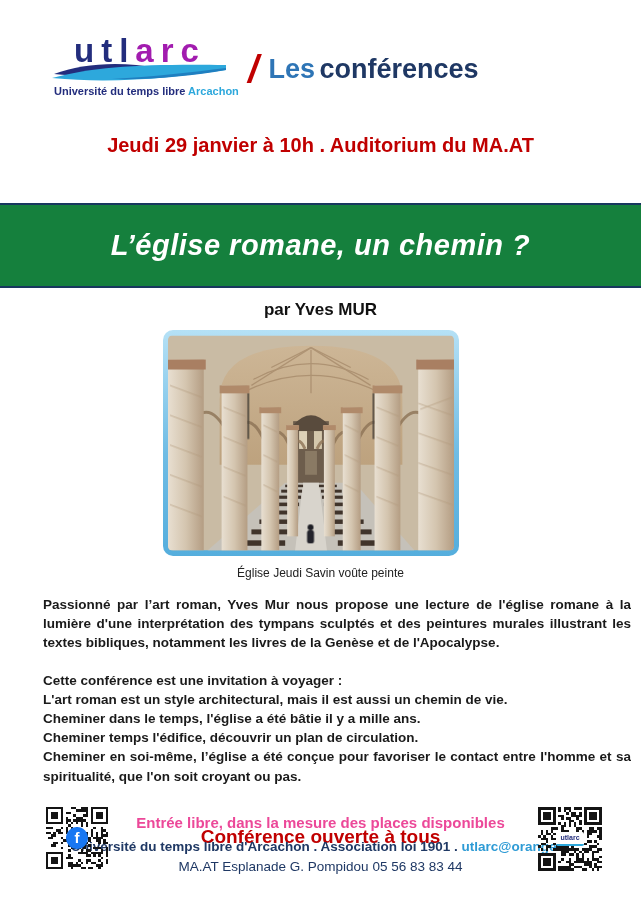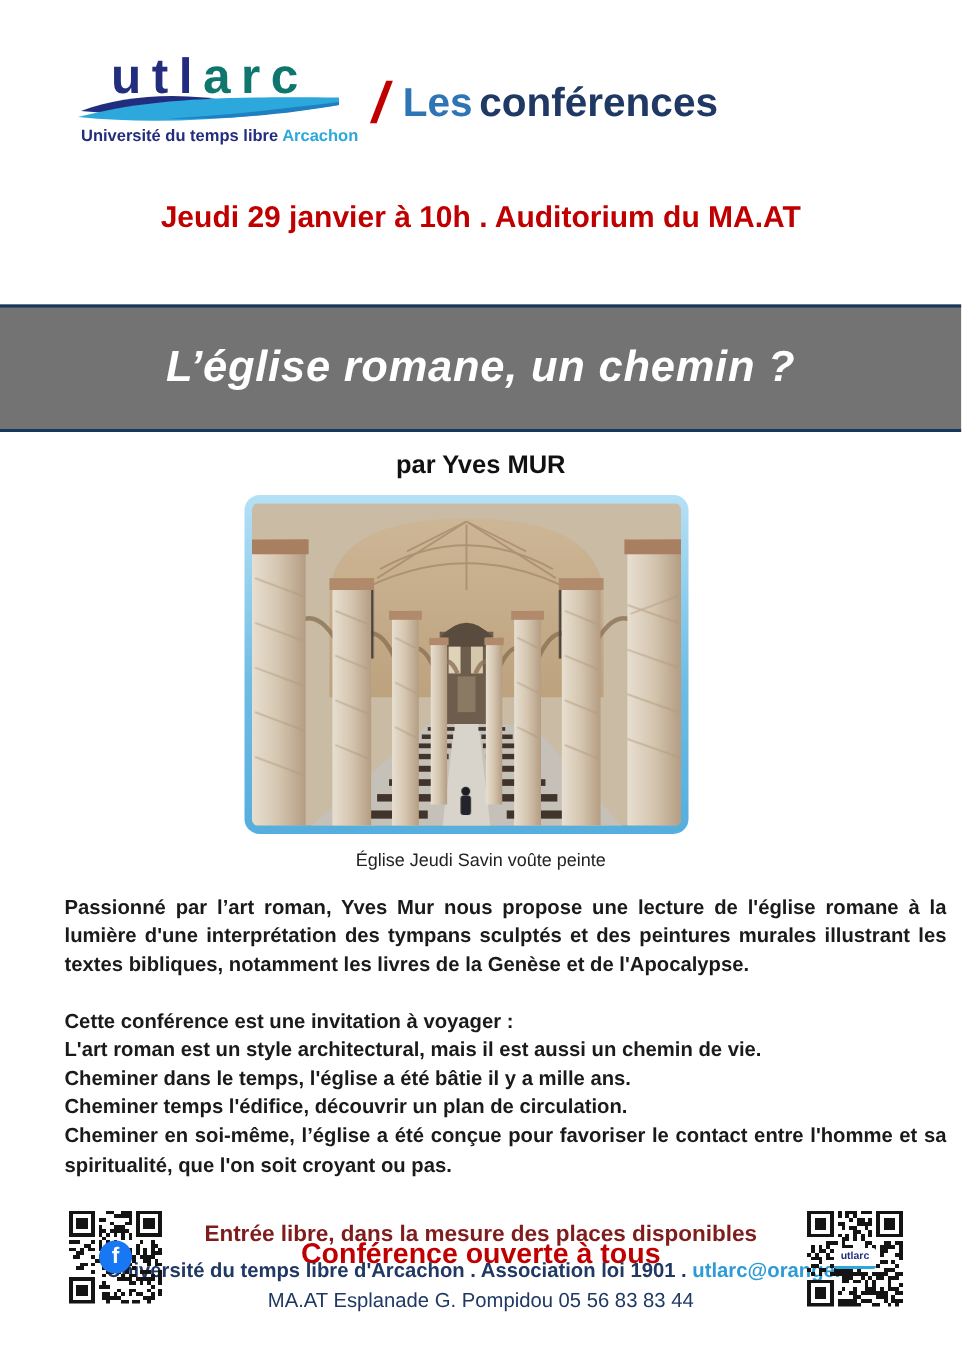--- a/index.html
+++ b/index.html
@@ -5,35 +5,35 @@
   html,body{margin:0;padding:0;background:#ffffff;}
   .page{
     position:relative;width:641px;height:904px;margin:0 auto;
     background:#ffffff;overflow:hidden;
     font-family:"Liberation Sans",sans-serif;color:#1a1a1a;
   }
   
   .logo{position:absolute;left:54px;top:34px;width:190px;}
   .logo-word{font-weight:bold;font-size:33px;letter-spacing:7px;line-height:34px;white-space:nowrap;}
   .logo-dark{color:#232d7d;margin-left:20px;}
-  .logo-cyan{color:#0f766e;}
+  .logo-cyan{color:#a21caf;}
   .logo-wave{display:block;width:176px;height:22px;margin:-6px 0 0 -2px;}
   .tagline{font-size:11px;font-weight:bold;margin-top:1px;white-space:nowrap;}
   .tag-dark{color:#232d7d;}
   .tag-cyan{color:#2da8dc;}
   .series{position:absolute;left:248px;top:48px;white-space:nowrap;}
   .slash{color:#c00000;font-size:38px;font-weight:bold;font-style:italic;vertical-align:-4px;margin-right:10px;}
   .series-les{color:#2e75b6;font-size:27px;font-weight:bold;}
   .series-conf{color:#1f3864;font-size:27px;font-weight:bold;}
   
   .date-line{position:absolute;left:0;top:134px;width:100%;text-align:center;
     color:#c00000;font-size:20px;font-weight:bold;}
   
   .banner{position:absolute;left:0;top:203px;width:641px;height:81px;
-    background:#737373;border-top:2px solid #17375e;border-bottom:2px solid #17375e;}
+    background:#15803d;border-top:2px solid #17375e;border-bottom:2px solid #17375e;}
   .banner-title{width:100%;text-align:center;line-height:81px;
     color:#ffffff;font-size:29px;font-weight:bold;font-style:italic;letter-spacing:.5px;}
   
   .speaker{position:absolute;left:0;top:300px;width:100%;text-align:center;
     font-size:17px;font-weight:bold;color:#111;}
   
   .photo-frame{position:absolute;left:163px;top:330px;width:286px;height:216px;
     margin:0;padding:5px;border-radius:10px;
     background:linear-gradient(180deg,#b5e1f6 0%,#6fbce4 55%,#55aedd 100%);}
   .photo-frame svg{display:block;width:286px;height:216px;border-radius:5px;}
@@ -41,21 +41,21 @@
     font-size:12px;color:#222;}
   
   .body-text{position:absolute;left:27px;top:595px;width:588px;height:190px;overflow:hidden;
     font-size:13.5px;font-weight:bold;line-height:19.2px;color:#1a1a1a;margin-left:16px;}
   .body-text p{margin:0 0 18px 0;}
   .justify{text-align:justify;}
   
   .foot-line1{position:absolute;left:0;top:826px;width:100%;text-align:center;
     color:#c00000;font-size:19px;font-weight:bold;}
   .foot-line2{position:absolute;left:0;top:814px;width:100%;text-align:center;
-    color:#7f1d1d;font-size:15px;font-weight:bold;}
+    color:#ec4899;font-size:15px;font-weight:bold;}
   .foot-line3{position:absolute;left:0;top:839px;width:100%;text-align:center;
     color:#1f3864;font-size:13.5px;font-weight:bold;}
   .email{color:#2e9bd5;text-decoration:none;}
   .foot-line4{position:absolute;left:0;top:859px;width:100%;text-align:center;
     color:#1f3864;font-size:13.5px;font-weight:normal;}
   .qr{position:absolute;top:807px;width:62px;height:62px;}
   .qr-left{left:46px;}
   .qr-right{left:538px;width:64px;height:64px;}
   .qr svg{position:absolute;inset:0;}
   .fb-badge{position:absolute;left:50%;top:50%;width:22px;height:22px;margin:-11px 0 0 -11px;

